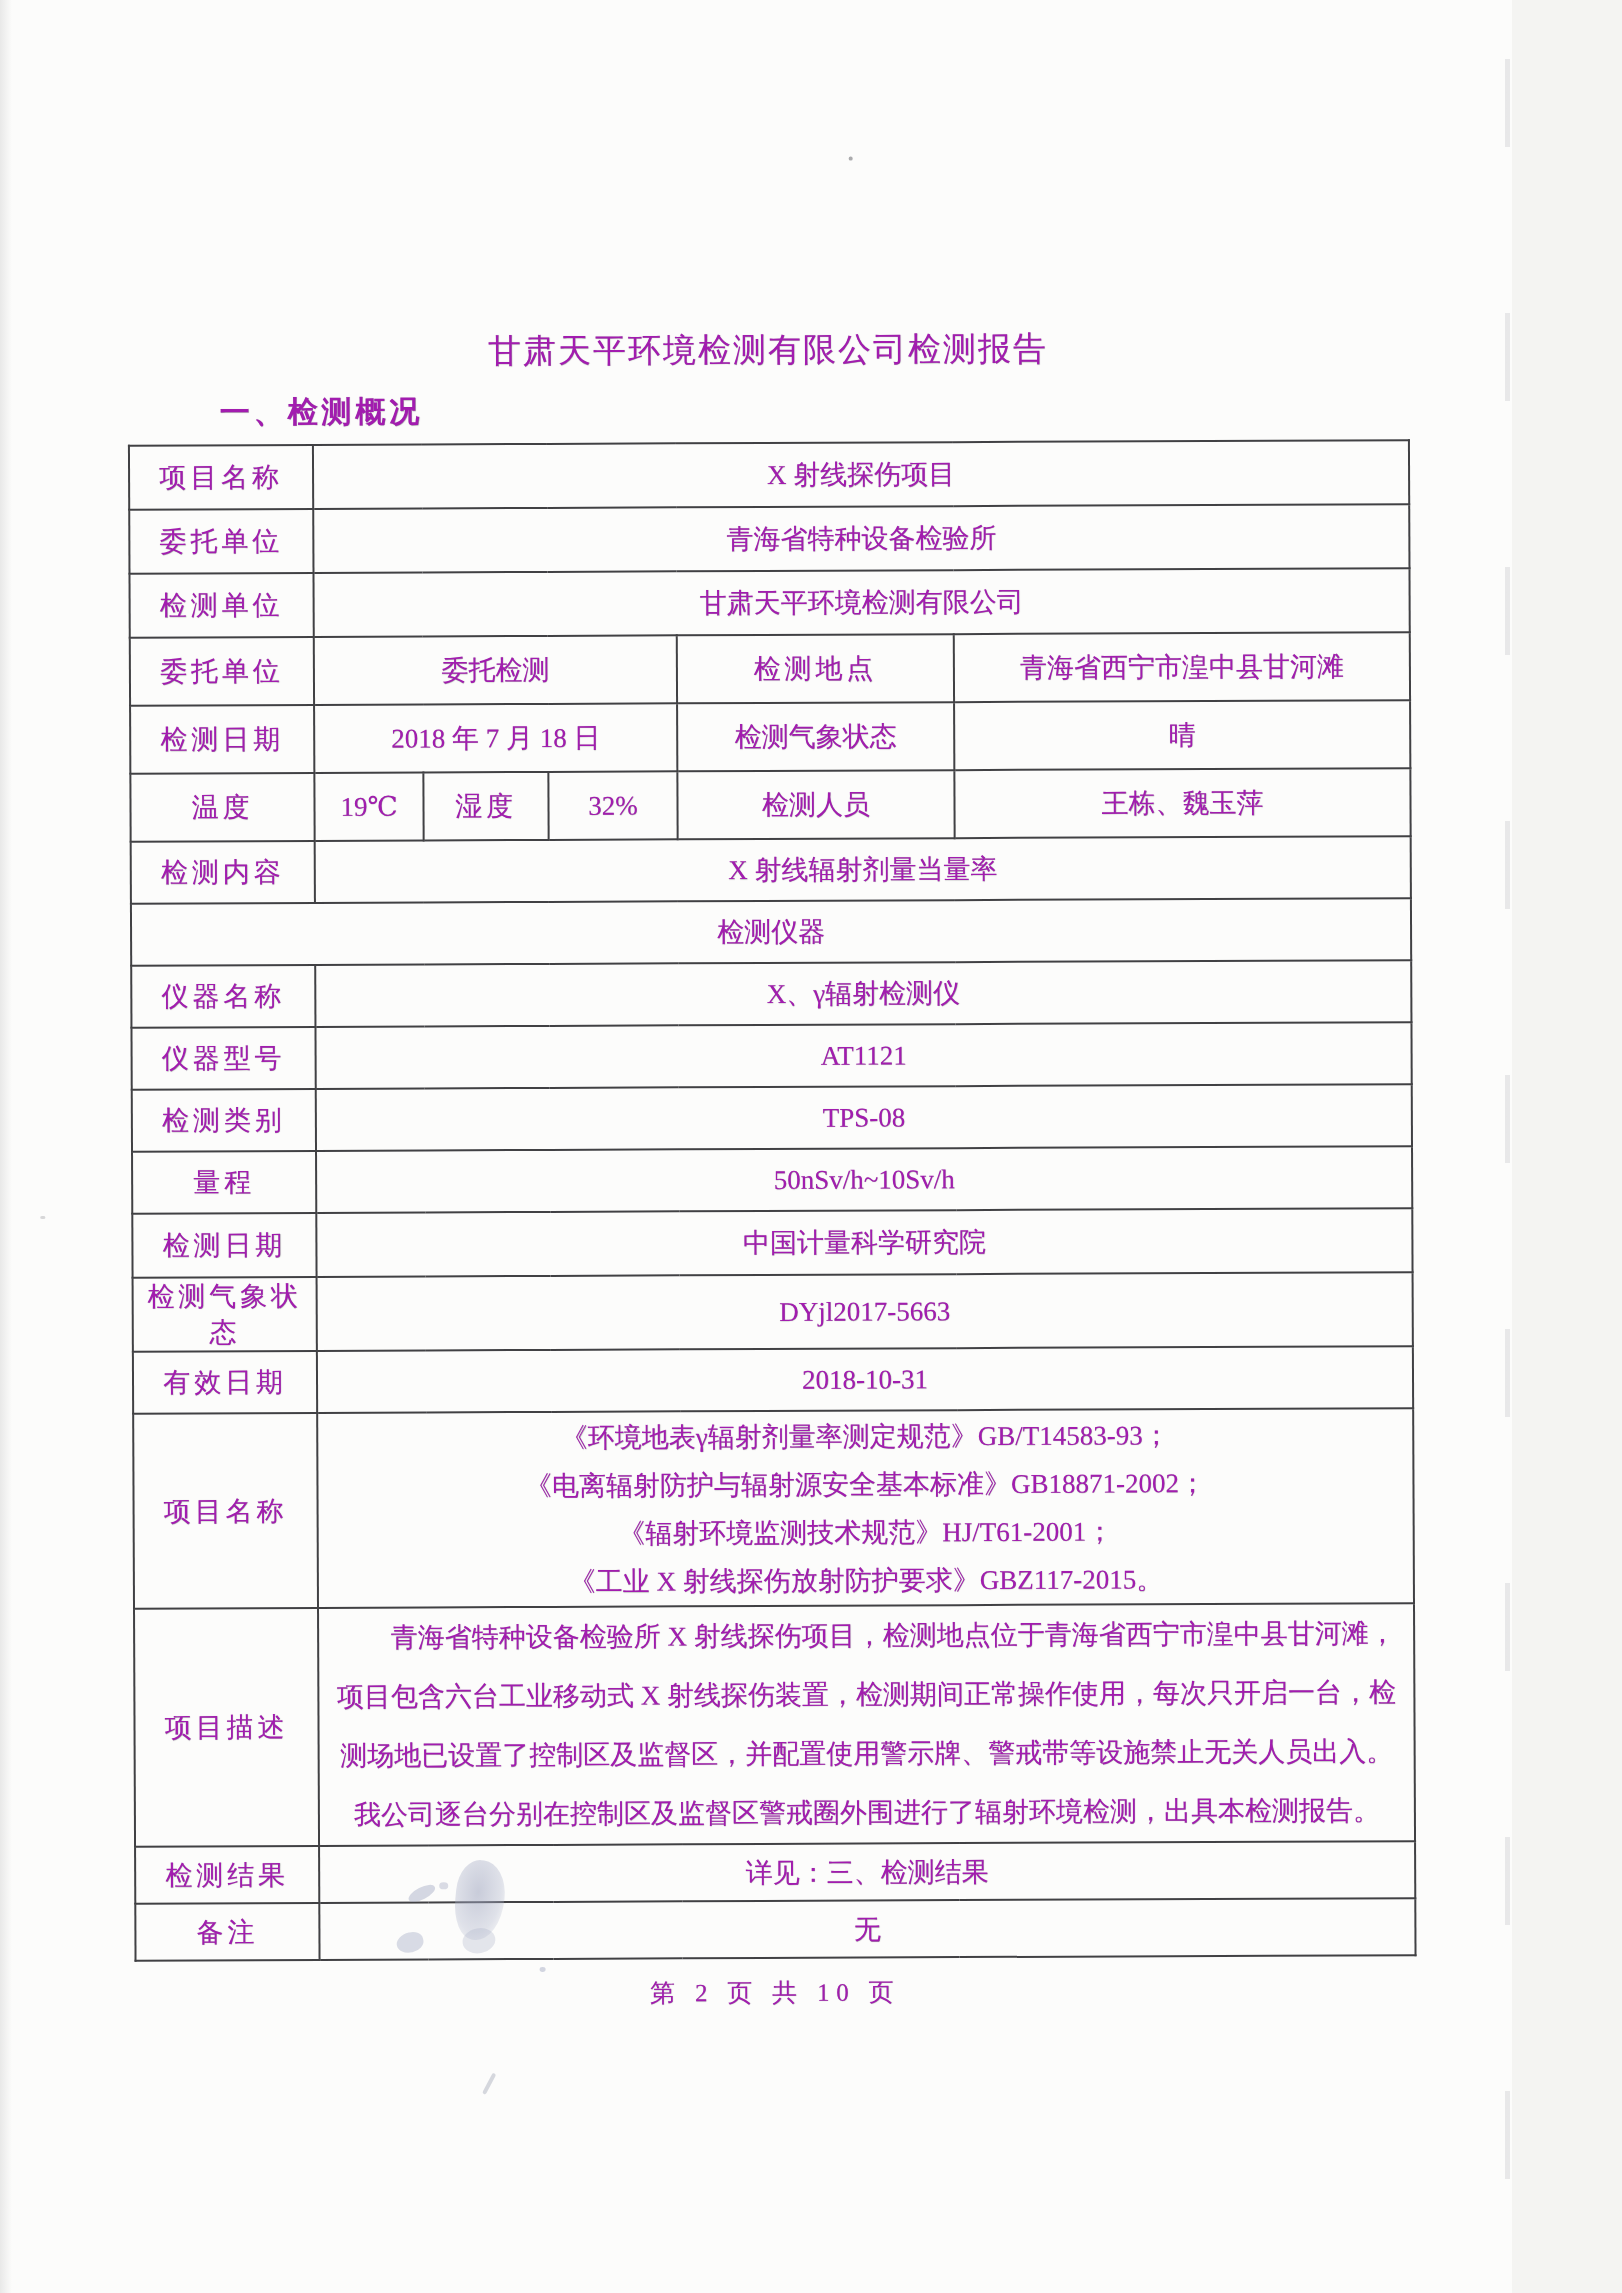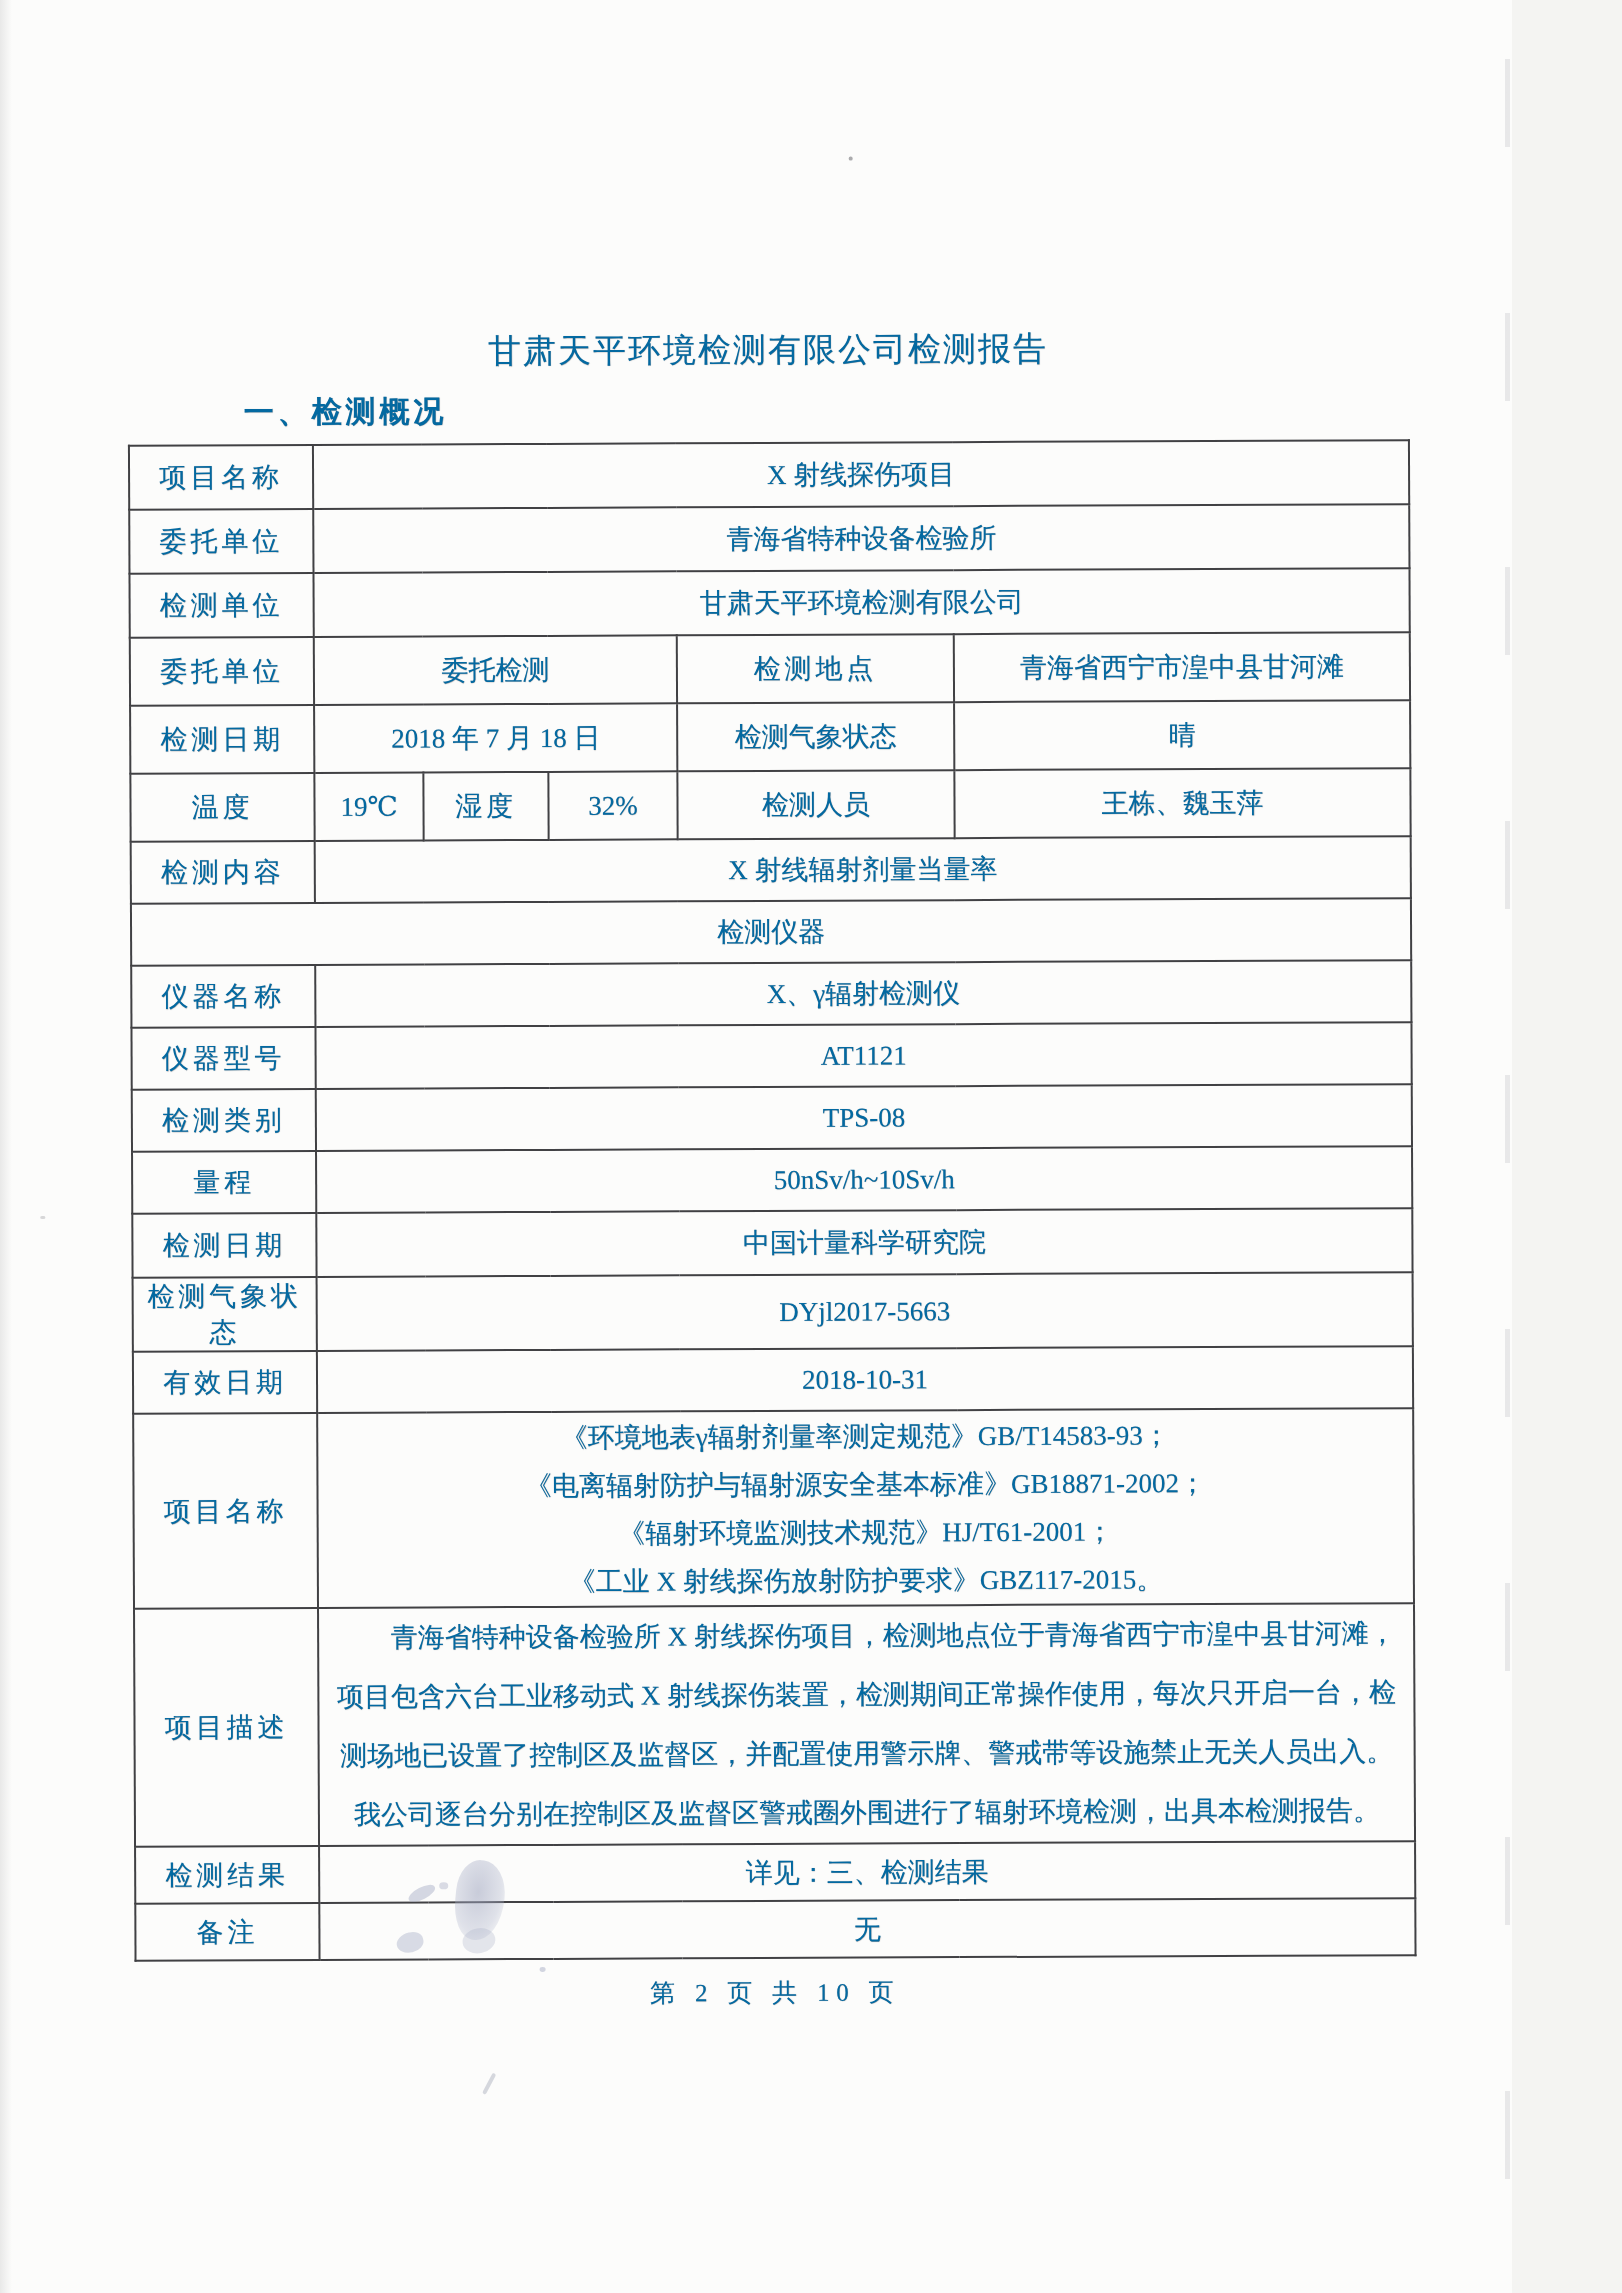--- a/index.html
+++ b/index.html
@@ -2,32 +2,32 @@
 <html lang="zh"><head>
 <meta charset="utf-8">
 <style>
   html,body{margin:0;padding:0;background:#f4f4f2;}
   .sheet{
     position:relative;
     width:1512px;height:2294px;
     background:#fcfcfb;
     overflow:hidden;
     font-family:"Liberation Serif","DejaVu Serif",serif;
-    color:#0369a1;
+    color:#a21caf;
   }
   .scan-rotate{position:absolute;inset:0;transform:rotate(-0.25deg);transform-origin:50% 40%;}
   .soft{text-shadow:0.3px 0.3px 0.8px rgba(45,45,50,0.45);}
 
   .title{
     position:absolute;left:130px;top:328px;width:1281px;
     text-align:center;font-size:33px;font-weight:500;letter-spacing:2px;
   }
   .section-heading{
     position:absolute;left:222px;top:390px;
-    font-size:30px;font-weight:bold;letter-spacing:3.9px;margin-left:24px;
+    font-size:30px;font-weight:bold;letter-spacing:3.9px;
   }
 
   table.overview{
     position:absolute;left:130px;top:442px;width:1281px;
     border-collapse:collapse;table-layout:fixed;
     border:2.9px solid #3b3b3e;
   }
   table.overview td{
     border:2px solid #414144;
     vertical-align:middle;text-align:center;

